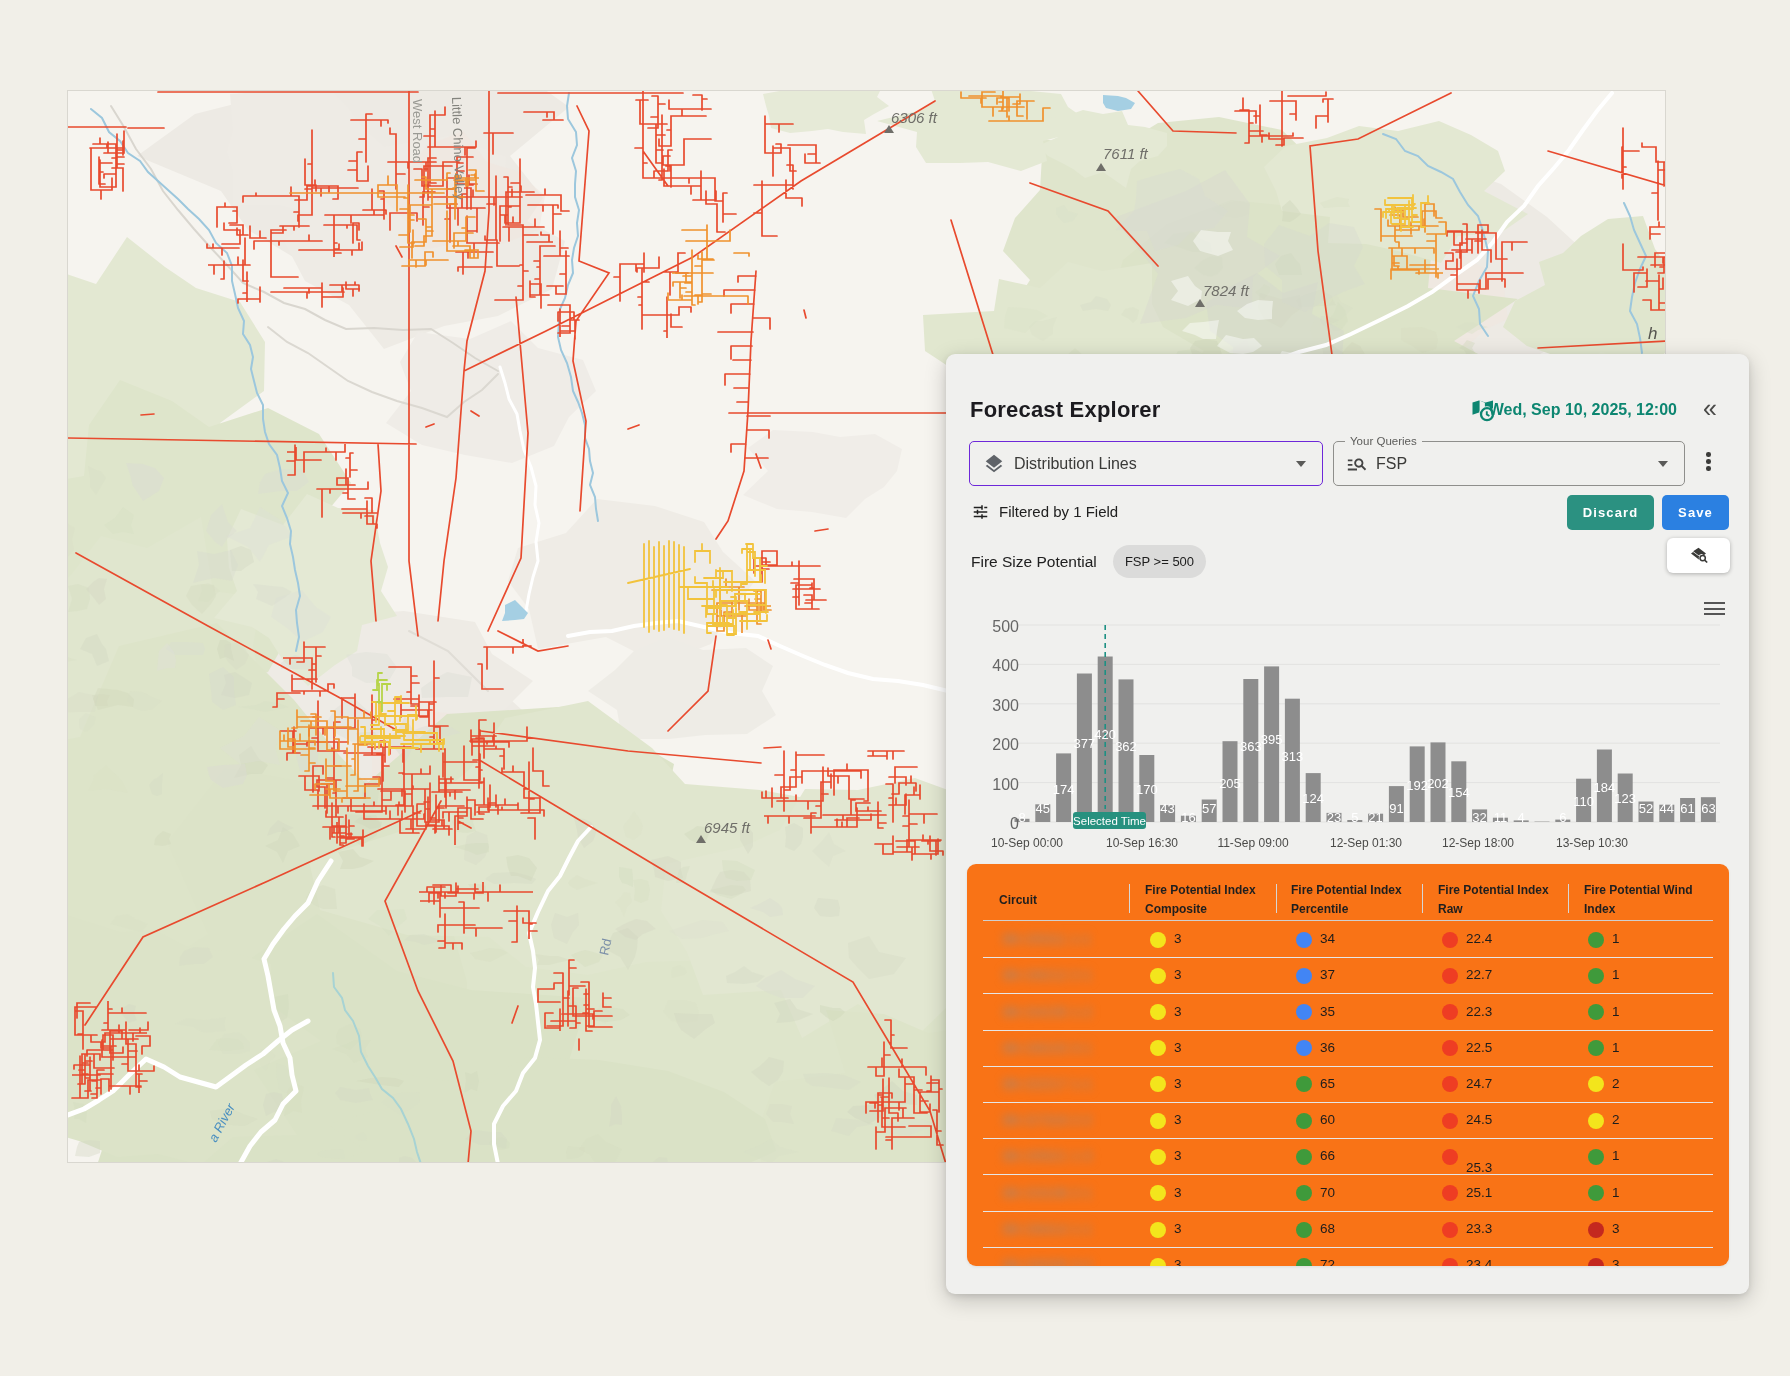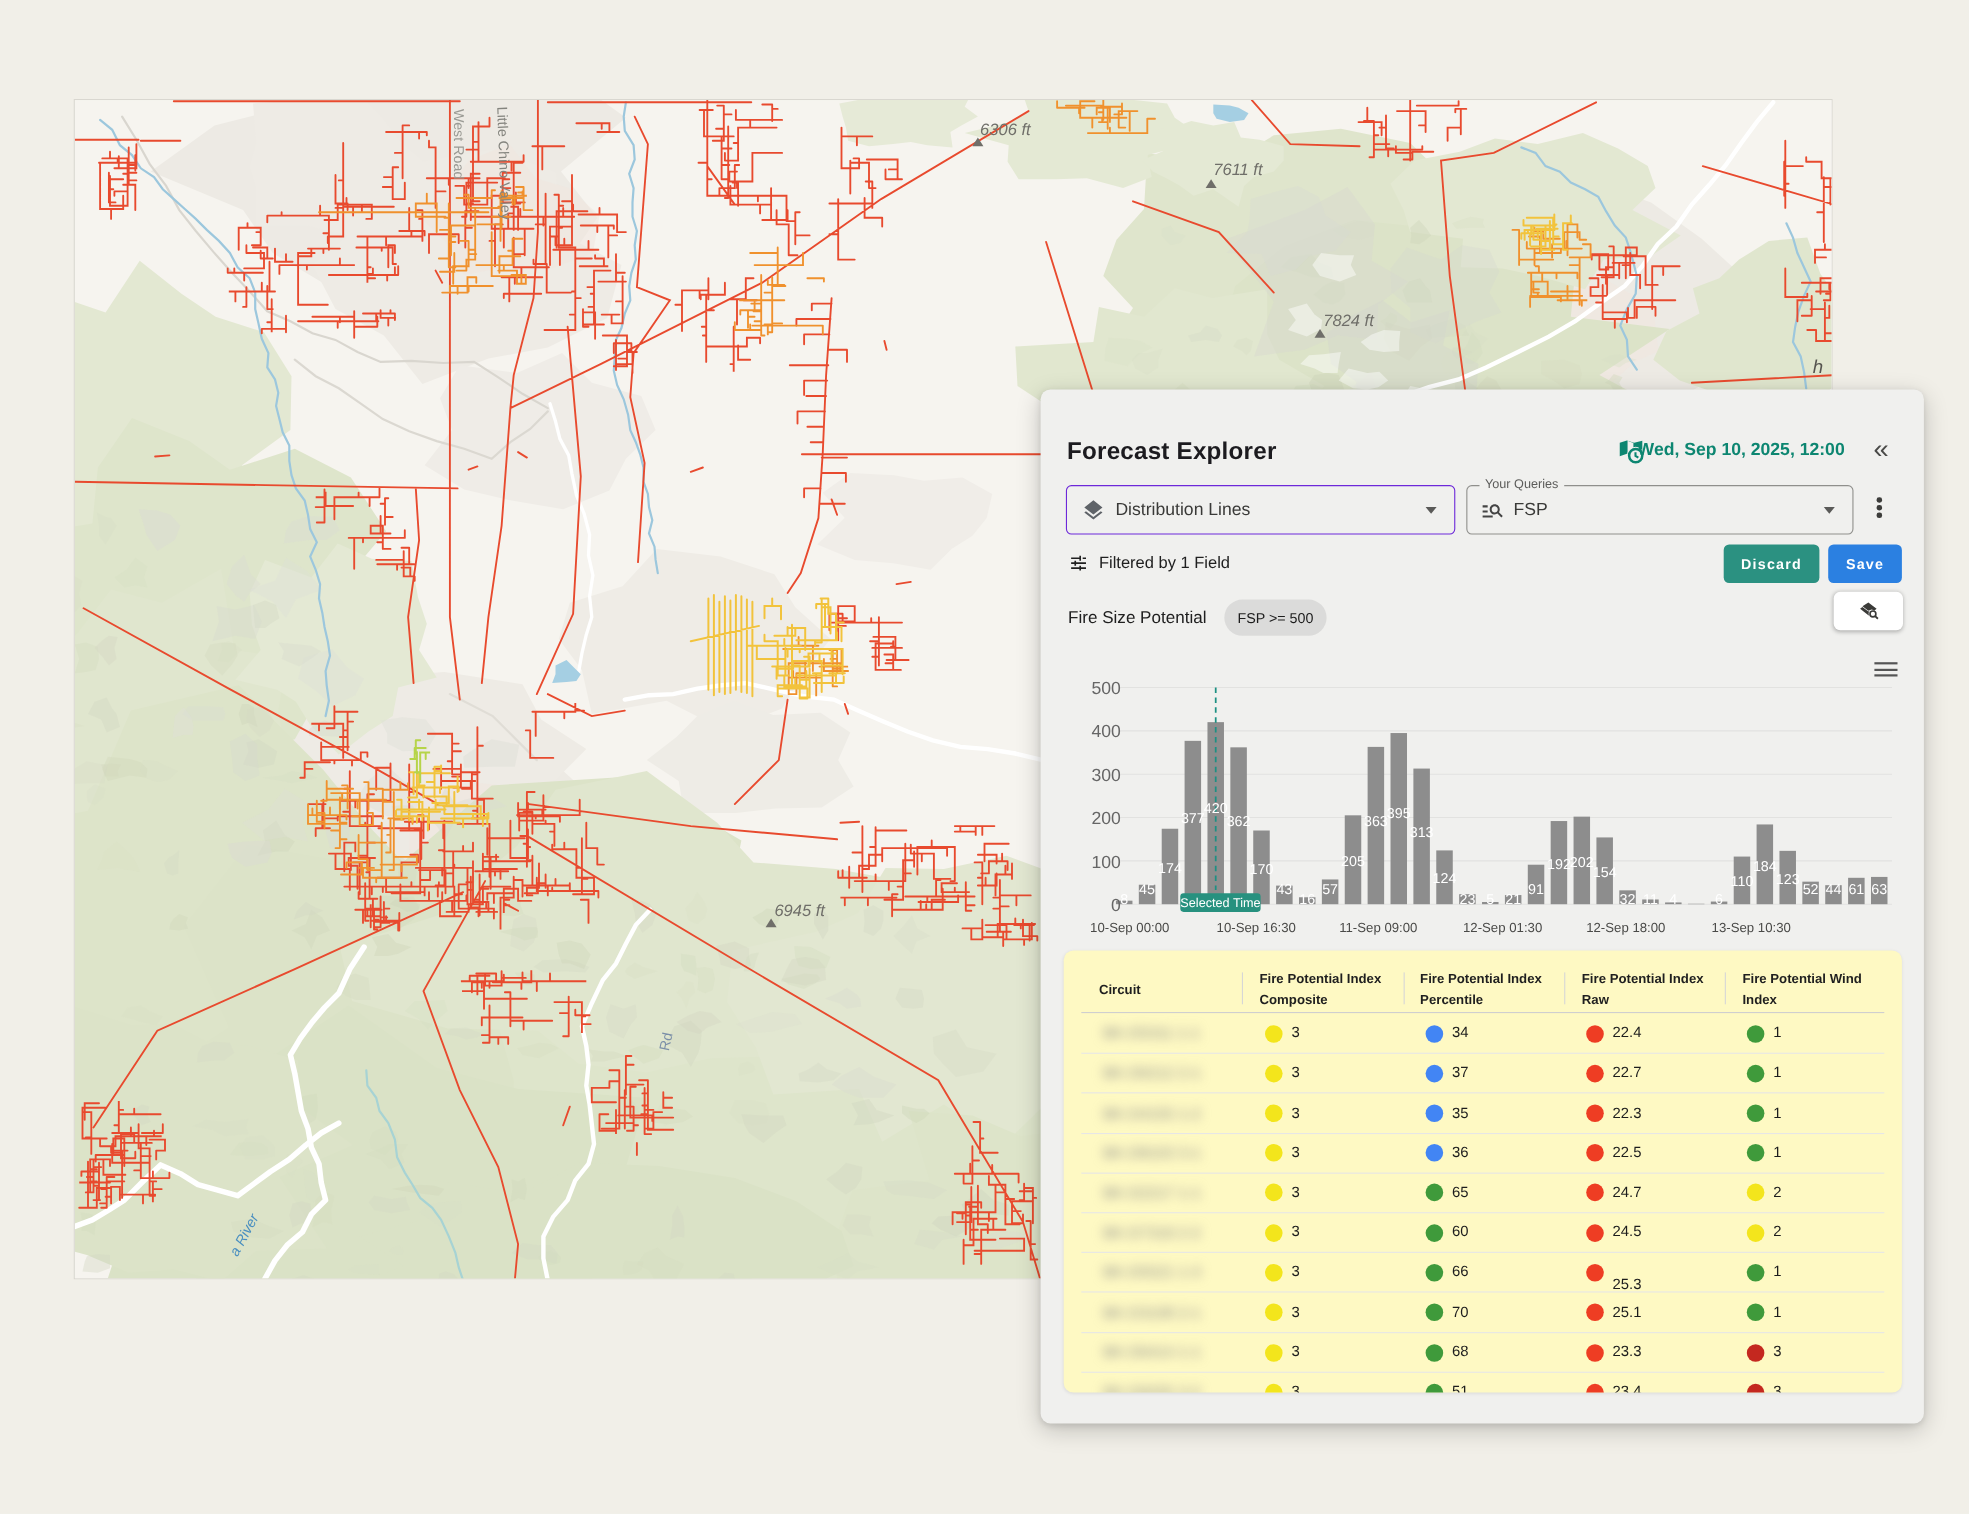--- a/index.html
+++ b/index.html
@@ -22,21 +22,21 @@
   .filterrow { position:absolute; left:25px; top:149px; display:flex; }
   .filterrow span { font-size:15px; color:#202020; margin-left:9px; }
   .btn { position:absolute; height:35px; border-radius:5px; color:#fff; font-size:13px; font-weight:bold; letter-spacing:1.1px; text-align:center; line-height:35px; }
   .discard { left:621px; top:141px; width:87px; background:#2b9181; }
   .save { left:716px; top:141px; width:67px; background:#2b80e1; }
   .wbtn { position:absolute; left:721px; top:184px; width:63px; height:35px; background:#fff; border-radius:6px; box-shadow:0 1px 4px rgba(0,0,0,0.28); }
   .fsp-label { position:absolute; left:25px; top:199px; font-size:15.5px; color:#202020; }
   .chip { position:absolute; left:167px; top:191px; width:93px; height:33px; border-radius:17px; background:#dbdbda; font-size:13px; color:#1d1d1d; text-align:center; line-height:33px; }
   .burger { position:absolute; left:758px; top:248px; width:21px; }
   .burger i { display:block; height:2px; background:#555; margin-bottom:3.6px; }
-  .tablecard { position:absolute; left:21px; top:510px; width:762px; height:402px; background:#fef9c3; border-radius:9px; box-shadow:0 1px 3px rgba(0,0,0,0.08); overflow:hidden; }
+  .tablecard { position:absolute; left:21px; top:510px; width:762px; height:402px; background:#f97316; border-radius:9px; box-shadow:0 1px 3px rgba(0,0,0,0.08); overflow:hidden; }
   .th { position:absolute; font-size:12px; font-weight:bold; color:#1f1f1f; line-height:19px; }
   .vsep { position:absolute; top:20px; width:1px; height:29px; background:#d6d6d6; }
   .hline { position:absolute; left:16px; width:730px; height:1px; background:#e6e6e6; }
   .dot { position:absolute; width:16px; height:16px; border-radius:50%; }
   .val { position:absolute; font-size:13.5px; color:#1d1d1d; }
   .circ { position:absolute; left:36px; width:110px; font-size:14px; color:#8c8c8c; filter:blur(5px); white-space:nowrap; }
   .xlab { position:absolute; font-size:12px; color:#4a4a48; transform:translateX(-50%); }
   .ylab { position:absolute; font-size:16px; color:#666; text-align:right; width:30px; }
 </style>
 </head>
@@ -556,19 +556,19 @@
       <div class="val" style="left:353px; top:357px;">68</div>
       <div class="dot" style="left:475px; top:358px; background:#ee3d23;"></div>
       <div class="val" style="left:499px; top:357px;">23.3</div>
       <div class="dot" style="left:621px; top:358px; background:#c4281f;"></div>
       <div class="val" style="left:645px; top:357px;">3</div>
       <div class="hline" style="top:383px;"></div>
       <div class="circ" style="top:393px;">BK-D9205 3-2</div>
       <div class="dot" style="left:183px; top:394px; background:#f3e51c;"></div>
       <div class="val" style="left:207px; top:393px;">3</div>
       <div class="dot" style="left:329px; top:394px; background:#3f9a3b;"></div>
-      <div class="val" style="left:353px; top:393px;">51</div>
+      <div class="val" style="left:353px; top:393px;">72</div>
       <div class="dot" style="left:475px; top:394px; background:#ee3d23;"></div>
       <div class="val" style="left:499px; top:393px;">23.4</div>
       <div class="dot" style="left:621px; top:394px; background:#c4281f;"></div>
       <div class="val" style="left:645px; top:393px;">3</div>
   </div>
 </div>
 
 </body></html>

